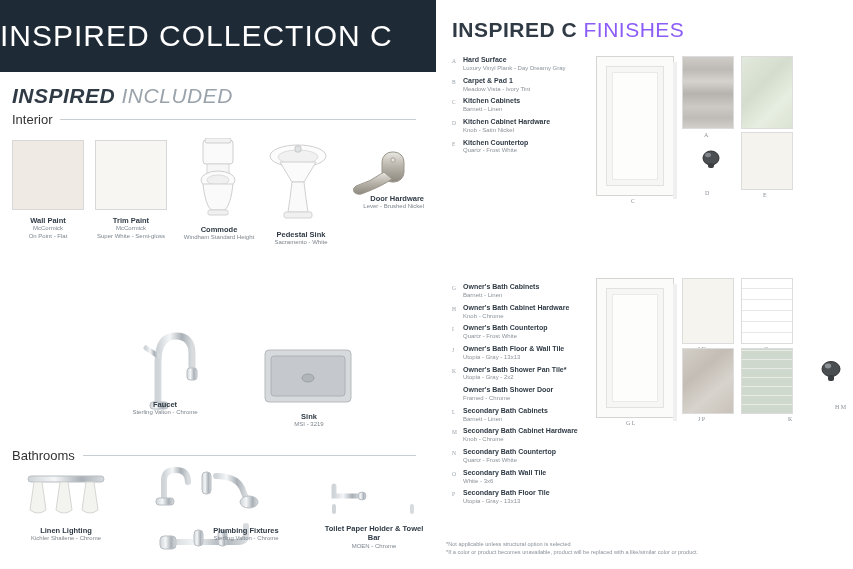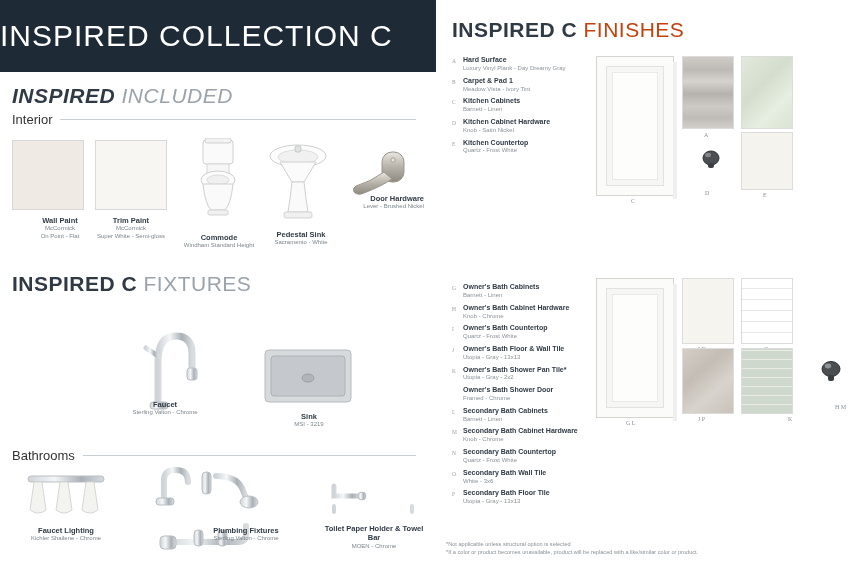--- a/index.html
+++ b/index.html
@@ -41,21 +41,21 @@
   .swatch-label .nm { font-size:7.5px; font-weight:700; color:#2f3a45; }
   .swatch-label .sb { font-size:6px; color:#7c858d; }
 
   .chip { border:1px solid #d8d8d8; }
 
   
   .right { position:absolute; left:436px; top:0; width:417px; height:569px; }
 
   .r-title { font-size:21px; letter-spacing:0.5px; }
   .r-title .bold { font-weight:700; color:#2f3a45; }
-  .r-title .light { font-weight:300; color:#c2410c; }
+  .r-title .light { font-weight:300; color:#8b5cf6; }
 
   .legend { position:absolute; font-size:0; }
   .leg-row { display:flex; align-items:flex-start; margin-bottom:4px; }
   .leg-key {
     width:11px; flex:0 0 11px; font-size:5.5px; color:#9aa3ab;
     padding-top:2px; text-align:left; font-family:"Liberation Serif", serif;
   }
   .leg-txt { font-size:7px; line-height:1.28; }
   .leg-txt .t1 { font-weight:700; color:#2f3a45; display:block; }
   .leg-txt .t2 { font-weight:400; color:#8a9299; display:block; font-size:6px; }
@@ -91,21 +91,21 @@
       <span class="bold">INSPIRED</span>
       <span class="light">INCLUDED</span>
     </div>
 
     <div style="position:absolute;left:12px;top:112px;width:404px;" class="sub-head">
       <span>Interior</span>
       <span class="rule"></span>
     </div>
 
     <div class="chip" style="position:absolute;left:12px;top:140px;width:72px;height:70px;background:#efebe4;"></div>
-    <div class="swatch-label" style="position:absolute;left:18px;top:216px;width:84px;">
+    <div class="swatch-label" style="position:absolute;left:6px;top:216px;width:84px;">
       <div class="nm">Wall Paint</div>
       <div class="sb">McCormick</div>
       <div class="sb">On Point - Flat</div>
     </div>
 
     <div class="chip" style="position:absolute;left:95px;top:140px;width:72px;height:70px;background:#f7f6f3;"></div>
     <div class="swatch-label" style="position:absolute;left:89px;top:216px;width:84px;">
       <div class="nm">Trim Paint</div>
       <div class="sb">McCormick</div>
       <div class="sb">Super White - Semi-gloss</div>
@@ -113,21 +113,21 @@
 
     <svg style="position:absolute;left:183px;top:138px;" width="70" height="82" viewBox="0 0 70 82">
       <rect x="20" y="2" width="30" height="24" rx="3" fill="#fafafa" stroke="#cfcfcf"></rect>
       <rect x="22" y="0" width="26" height="5" rx="2" fill="#f2f2f2" stroke="#cfcfcf"></rect>
       <rect x="24" y="26" width="22" height="10" fill="#f6f6f6" stroke="#d5d5d5"></rect>
       <ellipse cx="35" cy="42" rx="17" ry="9" fill="#fbfbfb" stroke="#cfcfcf"></ellipse>
       <ellipse cx="35" cy="42" rx="11" ry="5" fill="#f0f0f0" stroke="#dcdcdc"></ellipse>
       <path d="M20 46 Q22 66 28 72 L42 72 Q48 66 50 46 Z" fill="#fafafa" stroke="#cfcfcf"></path>
       <rect x="25" y="72" width="20" height="5" rx="1.5" fill="#f0f0f0" stroke="#d3d3d3"></rect>
     </svg>
-    <div class="swatch-label" style="position:absolute;left:175px;top:225px;width:88px;margin-top:8px;">
+    <div class="swatch-label" style="position:absolute;left:175px;top:225px;width:88px;">
       <div class="nm">Commode</div>
       <div class="sb">Windham Standard Height</div>
     </div>
 
     <svg style="position:absolute;left:266px;top:138px;" width="64" height="84" viewBox="0 0 64 84">
       <ellipse cx="32" cy="18" rx="28" ry="11" fill="#fcfcfc" stroke="#cfcfcf"></ellipse>
       <ellipse cx="32" cy="19" rx="20" ry="7" fill="#f1f1f1" stroke="#dedede"></ellipse>
       <path d="M14 24 Q20 34 26 44 L38 44 Q44 34 50 24 Z" fill="#fbfbfb" stroke="#d0d0d0"></path>
       <path d="M26 44 Q24 62 22 74 L42 74 Q40 62 38 44 Z" fill="#fafafa" stroke="#d0d0d0"></path>
       <rect x="18" y="74" width="28" height="6" rx="2" fill="#f0f0f0" stroke="#d3d3d3"></rect>
@@ -148,24 +148,20 @@
       </defs>
       <rect x="34" y="4" width="22" height="30" rx="10" fill="url(#mtl)" stroke="#9b968c"></rect>
       <path d="M36 24 Q22 34 8 38 Q4 40 6 44 Q10 48 16 45 Q34 38 44 31 Z" fill="url(#mtl)" stroke="#9b968c"></path>
       <circle cx="45" cy="12" r="2.2" fill="#e6e3dd" stroke="#a5a098"></circle>
     </svg>
     <div class="swatch-label" style="position:absolute;left:340px;top:194px;width:84px;text-align:right;">
       <div class="nm">Door Hardware</div>
       <div class="sb">Lever - Brushed Nickel</div>
     </div>
 
-    <div style="position:absolute;left:12px;top:272px;" class="sec-title">
-      <span class="bold">INSPIRED C</span>
-      <span class="light">FIXTURES</span>
-    </div>
 
 
     <svg style="position:absolute;left:130px;top:326px;" width="70" height="86" viewBox="0 0 70 86">
       <defs>
         <linearGradient id="chr" x1="0" y1="0" x2="1" y2="0">
           <stop offset="0%" stop-color="#cfd4d8"></stop>
           <stop offset="35%" stop-color="#f4f6f7"></stop>
           <stop offset="70%" stop-color="#a9b0b6"></stop>
           <stop offset="100%" stop-color="#d8dcdf"></stop>
         </linearGradient>
@@ -197,21 +193,21 @@
 
     <svg style="position:absolute;left:14px;top:470px;" width="104" height="54" viewBox="0 0 104 54">
       <rect x="14" y="6" width="76" height="6" rx="3" fill="url(#chr)" stroke="#b9bfc4"></rect>
       <g fill="#f3f3f0" stroke="#d6d6d2">
         <path d="M20 12 L16 40 Q24 46 32 40 L28 12 Z"></path>
         <path d="M46 12 L42 40 Q50 46 58 40 L54 12 Z"></path>
         <path d="M72 12 L68 40 Q76 46 84 40 L80 12 Z"></path>
       </g>
     </svg>
     <div class="swatch-label" style="position:absolute;left:18px;top:526px;width:96px;">
-      <div class="nm">Faucet Lighting</div>
+      <div class="nm">Linen Lighting</div>
       <div class="sb">Kichler Shailene - Chrome</div>
     </div>
 
     <svg style="position:absolute;left:150px;top:464px;" width="130" height="92" viewBox="0 0 130 92">
       <path d="M14 36 L14 16 Q14 6 26 6 Q38 6 38 18" fill="none" stroke="url(#chr)" stroke-width="6" stroke-linecap="round"></path>
       <rect x="6" y="34" width="18" height="7" rx="3" fill="url(#chr)" stroke="#b9bfc4"></rect>
       <rect x="52" y="8" width="9" height="22" rx="4" fill="url(#chr)" stroke="#b9bfc4"></rect>
       <path d="M66 12 Q86 12 92 24 L96 34" fill="none" stroke="url(#chr)" stroke-width="6" stroke-linecap="round"></path>
       <ellipse cx="99" cy="38" rx="9" ry="6" fill="url(#chr)" stroke="#b9bfc4"></ellipse>
       <path d="M18 78 L88 78 Q96 78 96 70 L96 62" fill="none" stroke="url(#chr)" stroke-width="6" stroke-linecap="round"></path>

